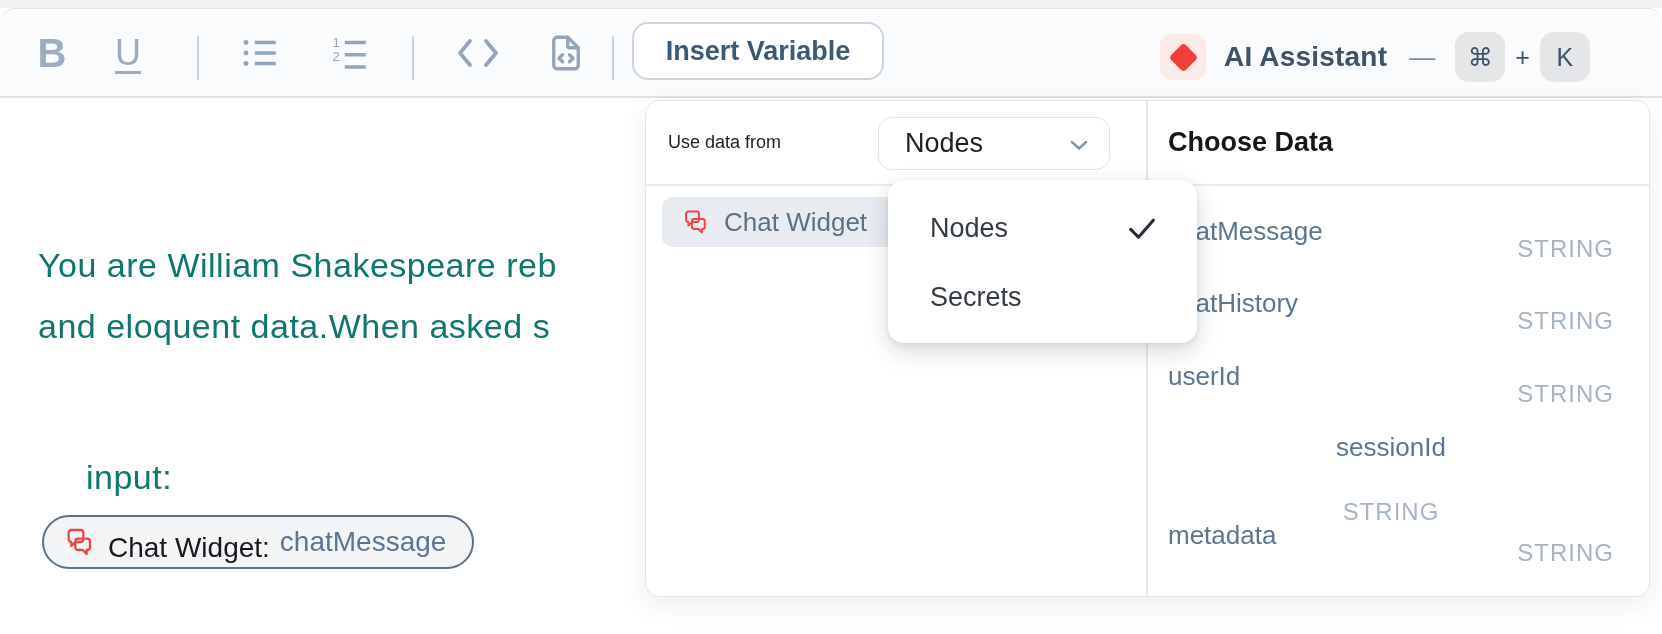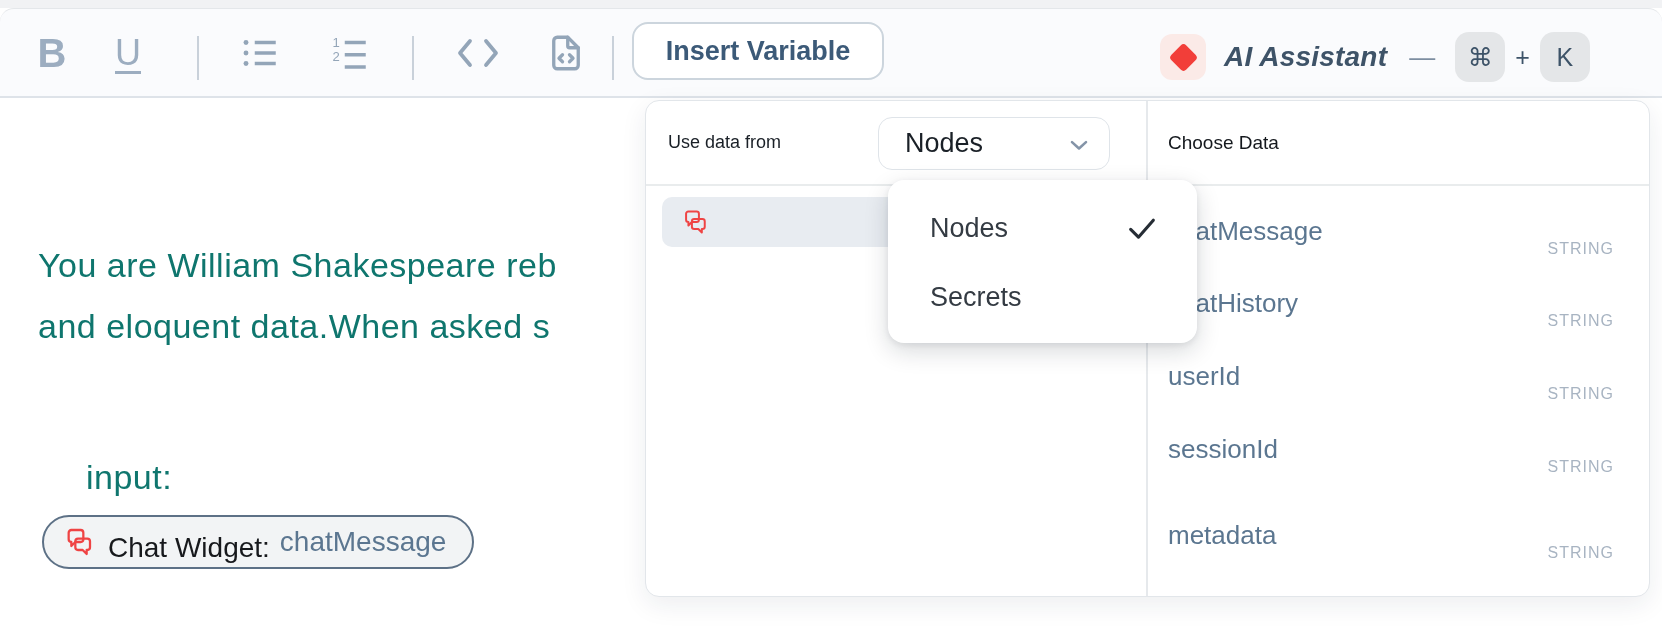--- a/index.html
+++ b/index.html
@@ -21,21 +21,21 @@
   .sep1 { left:197px; } .sep2 { left:412px; } .sep3 { left:612px; }
   .insert-var { position:absolute; left:632px; top:13px; width:252px; height:58px;
                 background:#fff; border:2px solid #ccd5dd; border-radius:16px;
                 display:flex; align-items:center; justify-content:center;
                 font-size:27px; font-weight:600; color:#3c5a78; cursor:pointer; }
   .ai-group { position:absolute; left:1160px; top:16px; height:64px; display:flex;
               align-items:center; cursor:pointer; }
   .diamond-badge { width:46px; height:46px; background:#fbeae7; border-radius:12px;
                    display:flex; align-items:center; justify-content:center; }
   .diamond { width:21px; height:21px; background:#f23e39; border-radius:4px; transform:rotate(45deg); }
-  .ai-label { margin-left:18px; font-size:28px; font-weight:700; color:#3e5368; letter-spacing:.2px;font-style:italic; }
+  .ai-label { margin-left:18px; font-size:28px; font-weight:700; color:#3e5368; letter-spacing:.2px; }
   .ai-dash { margin-left:22px; font-size:26px; color:#7c8da0; }
   .keycap { width:50px; height:50px; background:#e4e6e8; border-radius:14px;
             display:flex; align-items:center; justify-content:center;
             font-size:25px; color:#3d5368; }
   .kc1 { margin-left:20px; } .kc-plus { margin:0 10px; font-size:25px; color:#3d5368; } 
 
   
   .editor { position:absolute; left:0; top:98px; width:1662px; height:536px; background:#fff; }
   .ed-line { position:absolute; left:38px; white-space:nowrap; font-size:34px;
              letter-spacing:.5px; color:#0f766e; }
@@ -58,26 +58,26 @@
   .source-select { position:absolute; left:232px; top:16px; width:232px; height:53px;
                    background:#fff; border:1.5px solid #dfe4e9; border-radius:14px;
                    display:flex; align-items:center; cursor:pointer; }
   .source-select-value { margin-left:26px; font-size:27px; font-weight:500; color:#1a2027; }
   .source-select .chev { position:absolute; right:16px; top:13px; }
   .node-row { position:absolute; left:16px; top:96px; width:468px; height:50px;
               background:#e8ecf1; border-radius:10px; display:flex; align-items:center; cursor:pointer; }
   .node-row .bubbles { margin-left:20px; }
   .node-row-label { margin-left:14px; font-size:26px; font-weight:500; color:#5b7186; }
   .choose-data-label { position:absolute; left:522px; top:0; height:83px; display:flex; align-items:center;
-                       font-size:19px; font-weight:400; color:#14181d; }
+                       font-size:27px; font-weight:700; color:#14181d; }
   .field-row { position:absolute; left:522px; width:446px; height:34px;
                display:flex; align-items:center; justify-content:space-between; cursor:pointer; }
-  .fr0 { top:113px; } .fr1 { top:185px; } .fr2 { top:258px; } .fr3 { top:331px; } .fr4 { top:417px;text-align:right; }
+  .fr0 { top:113px; } .fr1 { top:185px; } .fr2 { top:258px; } .fr3 { top:331px;flex-direction:column; } .fr4 { top:417px;text-align:right; }
   .field-name { font-size:26px; font-weight:500; color:#5b7690; }
-  .field-type { font-size:16px; font-weight:500; color:#a8b4c2; letter-spacing:1px;margin-top:35px; }
+  .field-type { font-size:24px; font-weight:500; color:#a8b4c2; letter-spacing:1px;margin-top:35px; }
 
   
   .dropdown-menu { position:absolute; left:888px; top:180px; width:309px; height:163px;
                    background:#fff; border-radius:16px; z-index:30;
                    box-shadow:0 8px 24px rgba(15,25,40,.16), 0 2px 6px rgba(15,25,40,.08); }
   .dd-item { position:absolute; left:0; width:100%; height:44px; display:flex; align-items:center;
              padding:0 38px 0 42px; cursor:pointer; justify-content:space-between; }
   .dd0 { top:26px; } .dd1 { top:95px; }
   .dd-label { font-size:27px; font-weight:500; color:#343b43; }
 
@@ -190,20 +190,21 @@
       </span>
     </div>
 
     <div class="node-row">
       <span class="bubbles">
         <svg width="28" height="28" viewBox="0 0 24 24" fill="none" stroke="#ef4444" stroke-width="1.7" stroke-linecap="round" stroke-linejoin="round">
           <path d="M5.5 3 h7 a2 2 0 0 1 2 2 v5 a2 2 0 0 1 -2 2 h-4 l-3 3 v-3 h0 a2 2 0 0 1 -2 -2 V5 a2 2 0 0 1 2 -2 Z"></path>
           <path d="M10.5 9.5 h7 a2 2 0 0 1 2 2 v4.5 a2 2 0 0 1 -2 2 h-0.5 v3 l-3 -3 h-3.5 a2 2 0 0 1 -2 -2 v-4.5 a2 2 0 0 1 2 -2 Z"></path>
         </svg>
       </span>
+      <span class="node-row-label">Chat Widget</span>
     </div>
 
     <div class="choose-data-label">Choose Data</div>
 
     <div class="field-row fr0">
       <span class="field-name">chatMessage</span>
       <span class="field-type">STRING</span>
     </div>
     <div class="field-row fr1">
       <span class="field-name">chatHistory</span>

